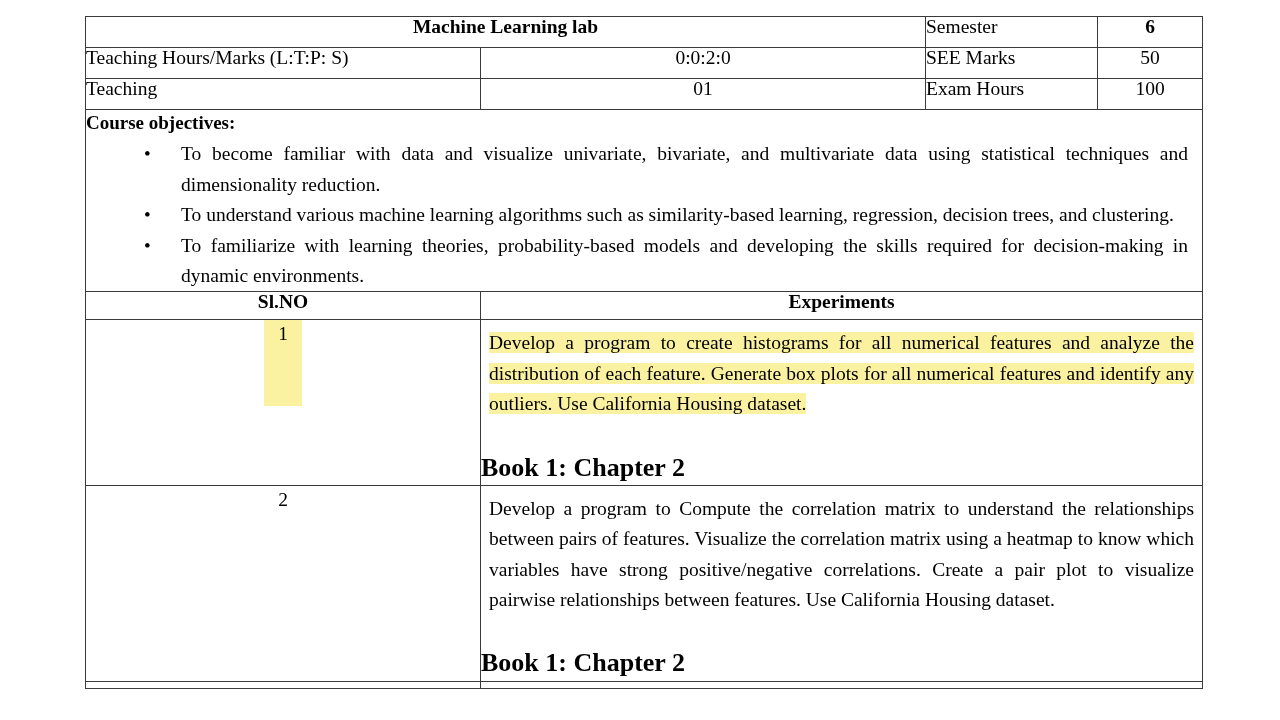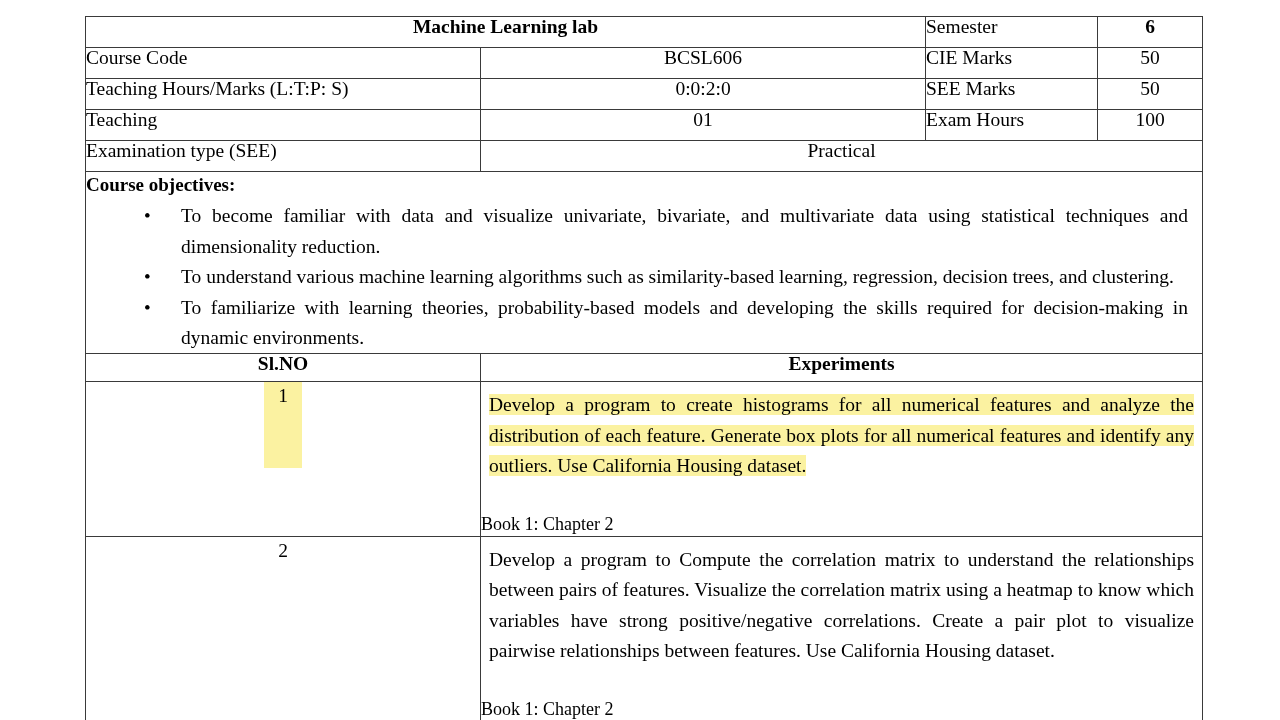--- a/index.html
+++ b/index.html
@@ -126,22 +126,22 @@
     font-size: 19.5px;
     line-height: 1.56;
   }
   .exp-text.hl span.seg {
     background: #fbf2a1;
     box-decoration-break: clone;
     -webkit-box-decoration-break: clone;
   }
   .exp-book {
     margin: 30px 0 0 0;
-    font-weight: normal;
-    font-size: 18px;
+    font-weight: bold;
+    font-size: 26px;
     line-height: 1.35;
   }
 
   .partial-row td { height: 6px; }
 </style>
 </head>
 <body>
 
 <div class="page">
 
@@ -153,45 +153,35 @@
       <col style="width:105px">
     </colgroup>
     <tbody>
 
       <tr>
         <td class="title-cell" colspan="2">Machine Learning lab</td>
         <td class="hdr-cell">Semester</td>
         <td class="hdr-cell c b">6</td>
       </tr>
 
-      <tr>
-        <td class="hdr-cell">Course Code</td>
-        <td class="hdr-cell c">BCSL606</td>
-        <td class="hdr-cell">CIE Marks</td>
-        <td class="hdr-cell c">50</td>
-      </tr>
 
       <tr>
         <td class="hdr-cell">Teaching Hours/Marks (L:T:P: S)</td>
         <td class="hdr-cell c">0:0:2:0</td>
         <td class="hdr-cell">SEE Marks</td>
         <td class="hdr-cell c">50</td>
       </tr>
 
       <tr>
         <td class="hdr-cell">Teaching</td>
         <td class="hdr-cell c">01</td>
         <td class="hdr-cell">Exam Hours</td>
         <td class="hdr-cell c">100</td>
       </tr>
 
-      <tr>
-        <td class="hdr-cell">Examination type (SEE)</td>
-        <td class="hdr-cell c" colspan="3">Practical</td>
-      </tr>
 
       <tr>
         <td class="obj-cell" colspan="4">
           <div class="obj-heading">Course objectives:</div>
           <ul class="obj-list">
             <li>
               <span class="bullet">•</span>
               <span>To become familiar with data and visualize univariate, bivariate, and multivariate data using statistical techniques and dimensionality reduction.</span>
             </li>
             <li>

